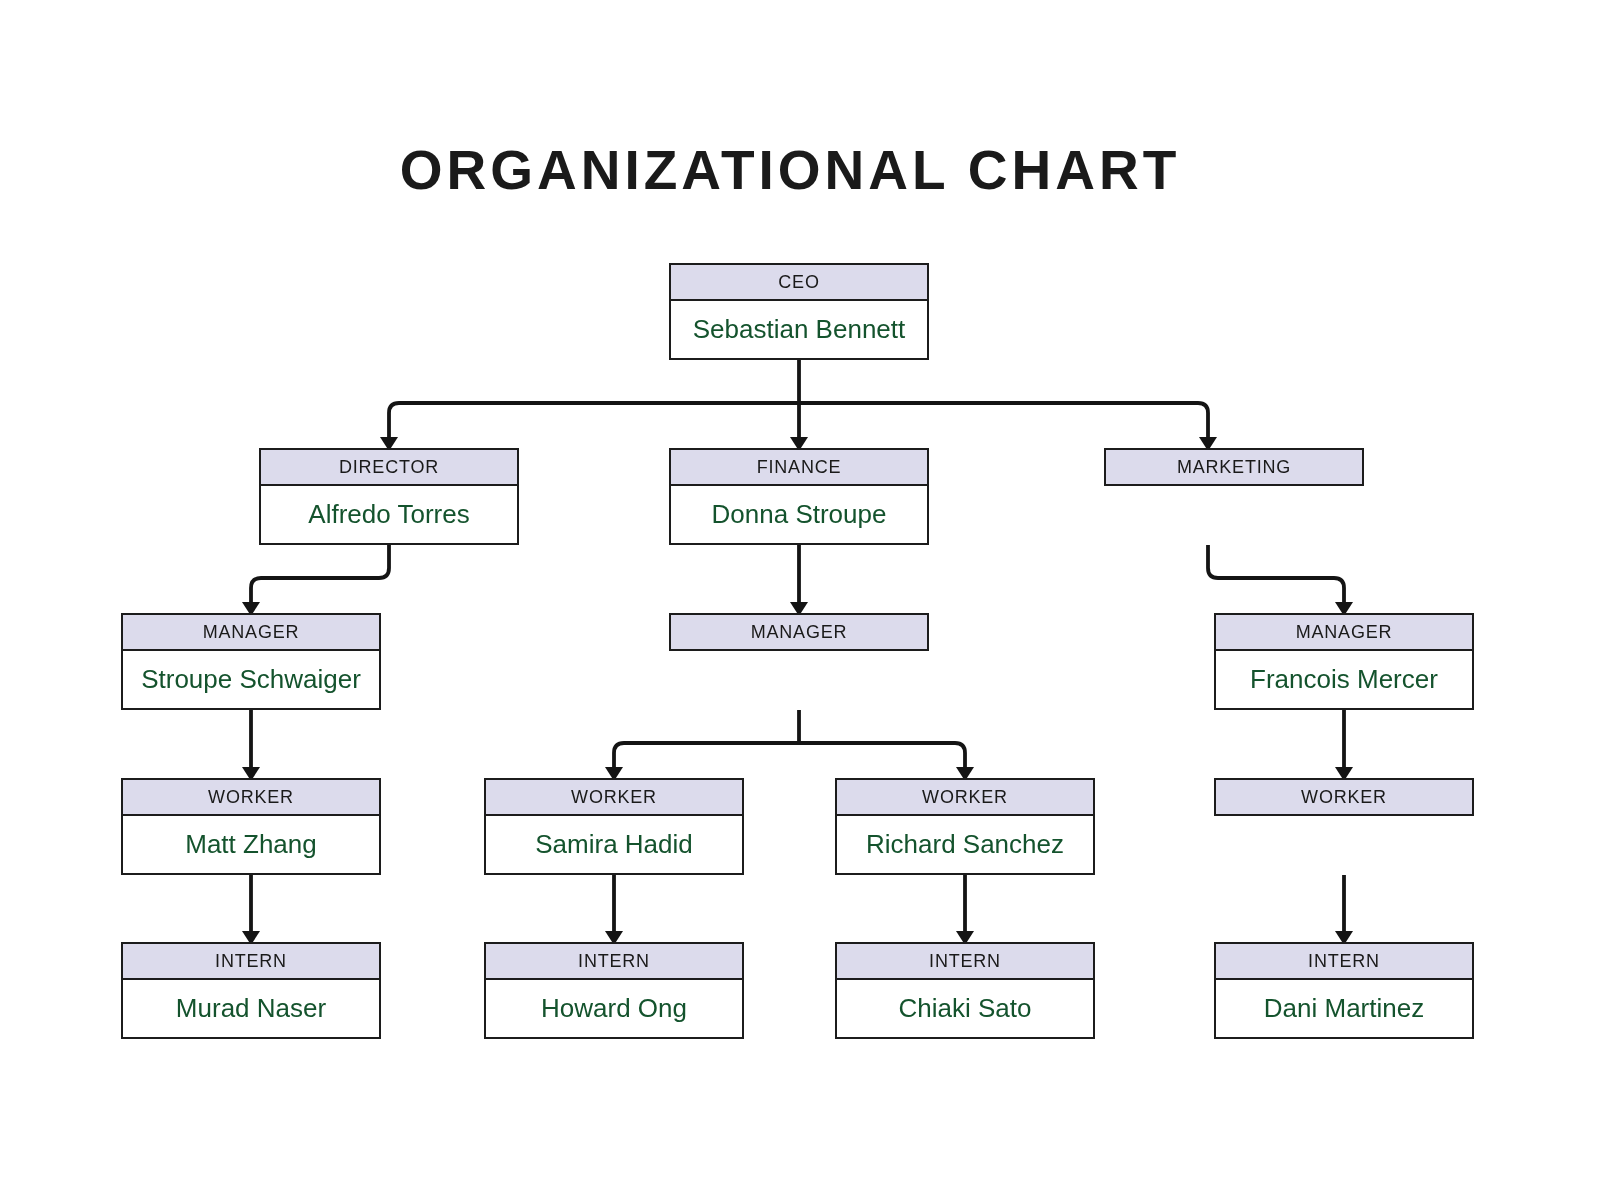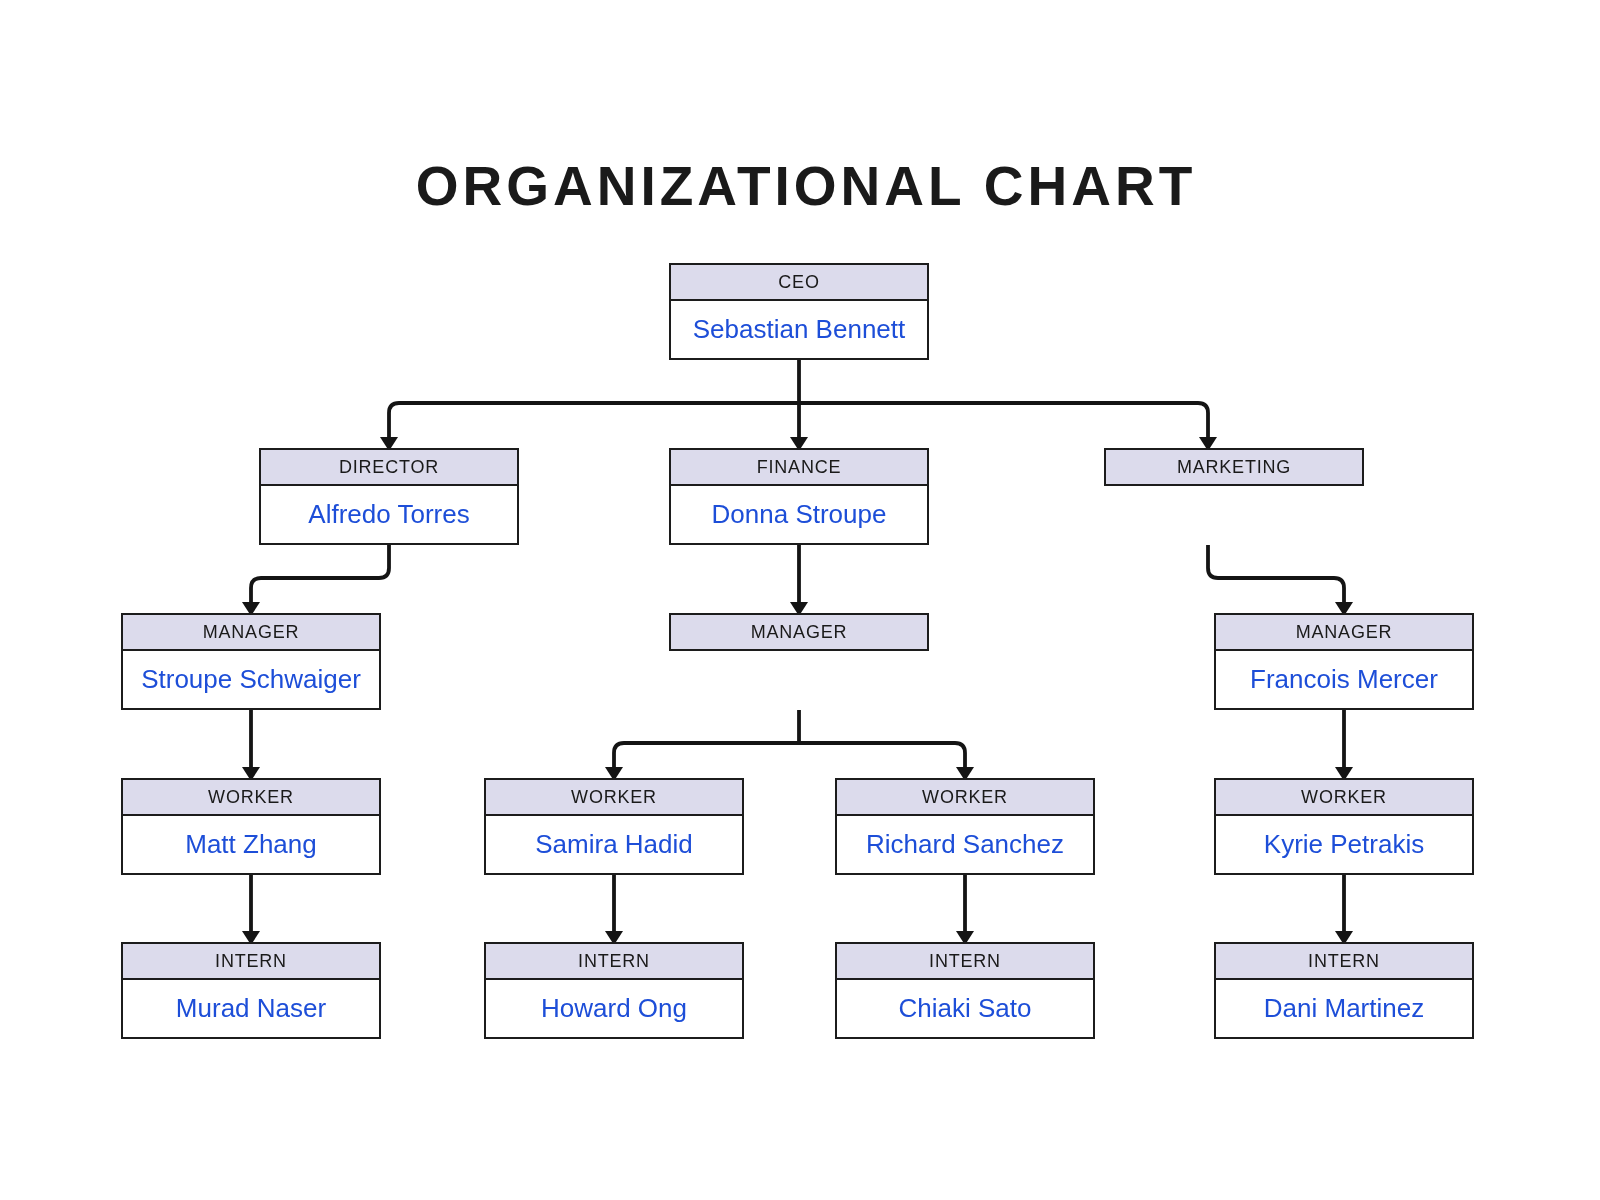--- a/index.html
+++ b/index.html
@@ -9,21 +9,21 @@
     height: 1200px;
     background: var(--page-bg, #ffffff);
     font-family: "Liberation Sans", sans-serif;
     overflow: hidden;
   }
   .page-title {
     position: absolute;
     top: 138px;
     left: 0;
     width: 1580px;
-    margin: 16px;
+    margin: 0;
     text-align: center;
     font-size: 55px;
     font-weight: 700;
     letter-spacing: 4px;
     color: var(--title-text, #1a1a1a);
   }
   .connectors {
     position: absolute;
     top: 0; left: 0;
   }
@@ -49,21 +49,21 @@
     box-sizing: border-box;
     height: 59px;
     border: 2px solid var(--box-border, #1c1c1c);
     border-top: none;
     background: #ffffff;
     display: flex;
     align-items: center;
     justify-content: center;
     font-size: 26px;
     font-weight: 400;
-    color: #1d4ed8;
+    color: #14532d;
   }
 </style>
 </head>
 <body>
 
 <div class="canvas">
 
   <h1 class="page-title">ORGANIZATIONAL CHART</h1>
 
   <svg class="connectors" width="1600" height="1200" viewBox="0 0 1600 1200">
@@ -143,21 +143,20 @@
     <div class="node-body">Samira Hadid</div>
   </div>
 
   <div class="node" style="left:835px; top:778px">
     <div class="node-header">WORKER</div>
     <div class="node-body">Richard Sanchez</div>
   </div>
 
   <div class="node" style="left:1214px; top:778px">
     <div class="node-header">WORKER</div>
-    <div class="node-body">Kyrie Petrakis</div>
   </div>
 
   <div class="node" style="left:121px; top:942px">
     <div class="node-header">INTERN</div>
     <div class="node-body">Murad Naser</div>
   </div>
 
   <div class="node" style="left:484px; top:942px">
     <div class="node-header">INTERN</div>
     <div class="node-body">Howard Ong</div>

